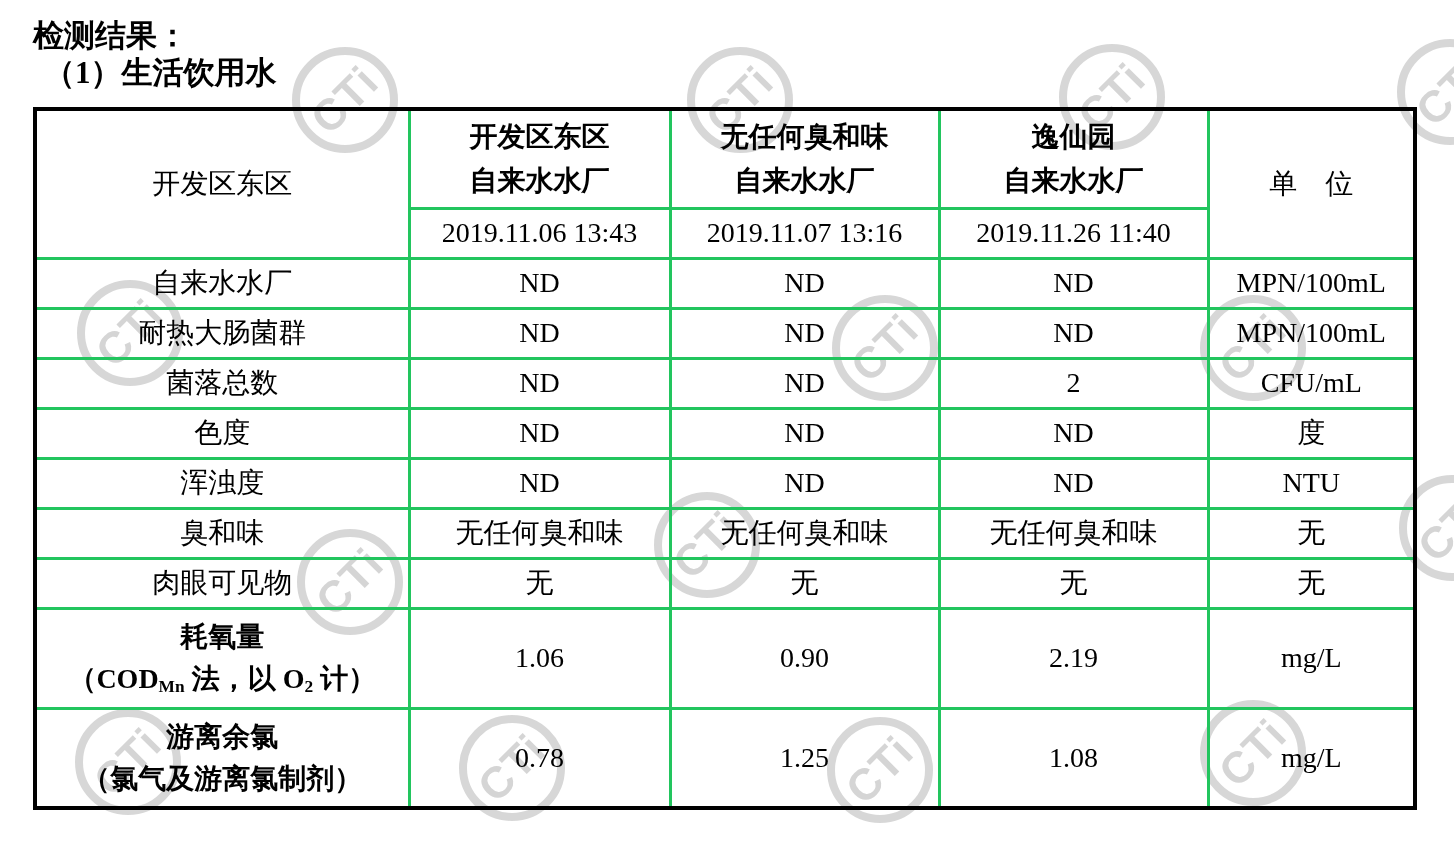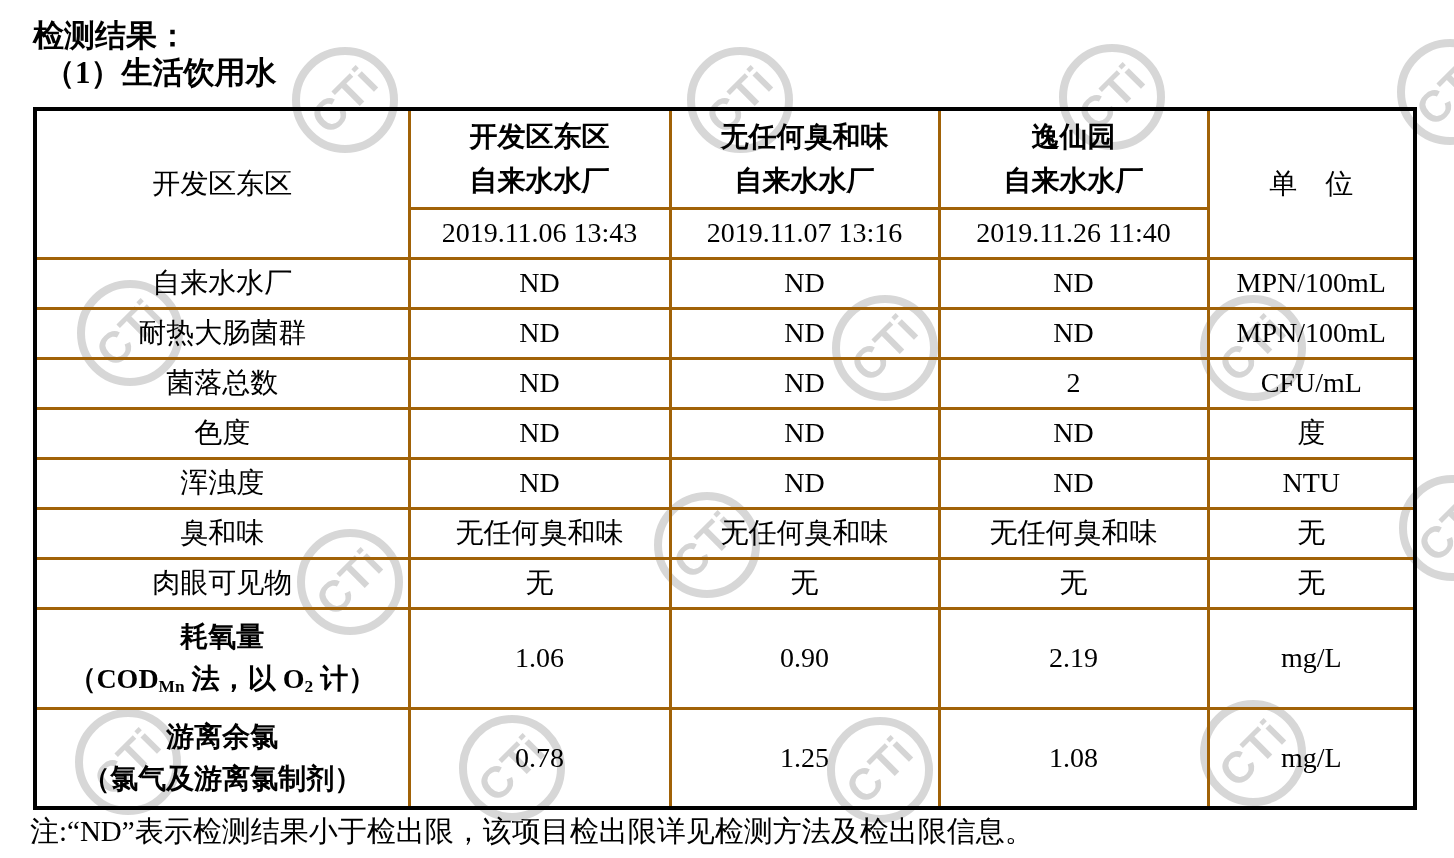--- a/index.html
+++ b/index.html
@@ -44,21 +44,21 @@
   }
 
   table.report {
     position: absolute; left: 33px; top: 98px;
     border-collapse: collapse;
     table-layout: fixed;
     width: 1380px;
     background: transparent;
   }
   table.report td {
-    border: 3px solid #a16207;
+    border: 3px solid #22c55e;
     text-align: center;
     vertical-align: middle;
     font-size: 28px;
     padding: 0 4px;
     overflow: hidden;
   }
   table.report { border: 4px solid #000; }
 
   td.plant-name { font-weight: bold; font-size: 30px; line-height: 1.55; }
   tr.hdr-name td { height: 99px; }
@@ -227,16 +227,15 @@
             <div>（氯气及游离氯制剂）</div>
           </td>
           <td>0.78</td>
           <td>1.25</td>
           <td>1.08</td>
           <td>mg/L</td>
         </tr>
       </tbody>
     </table>
 
-    <div class="note">注:“ND”表示检测结果小于检出限，该项目检出限详见检测方法及检出限信息。</div>
 
   </div>
 </div>
 
 </body></html>

